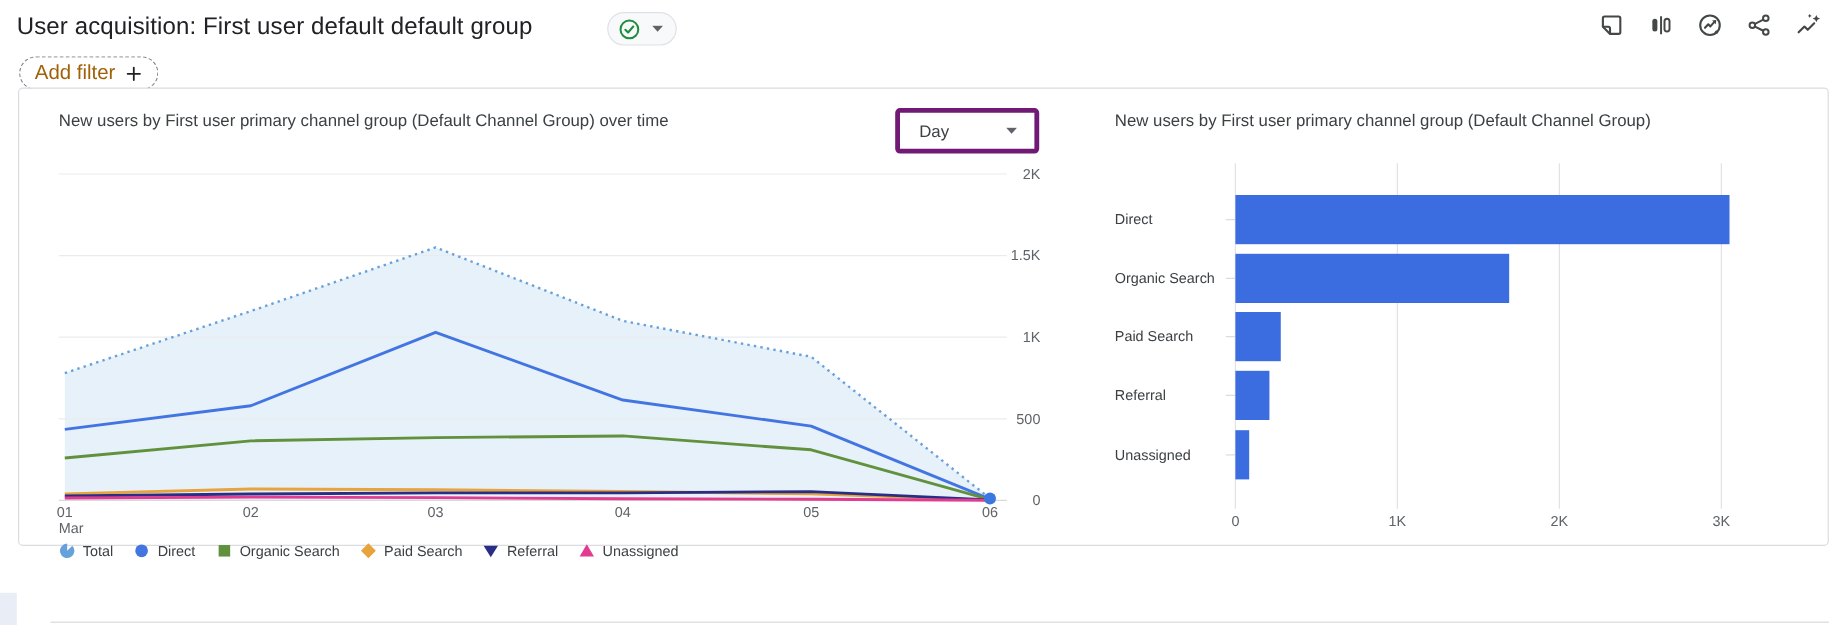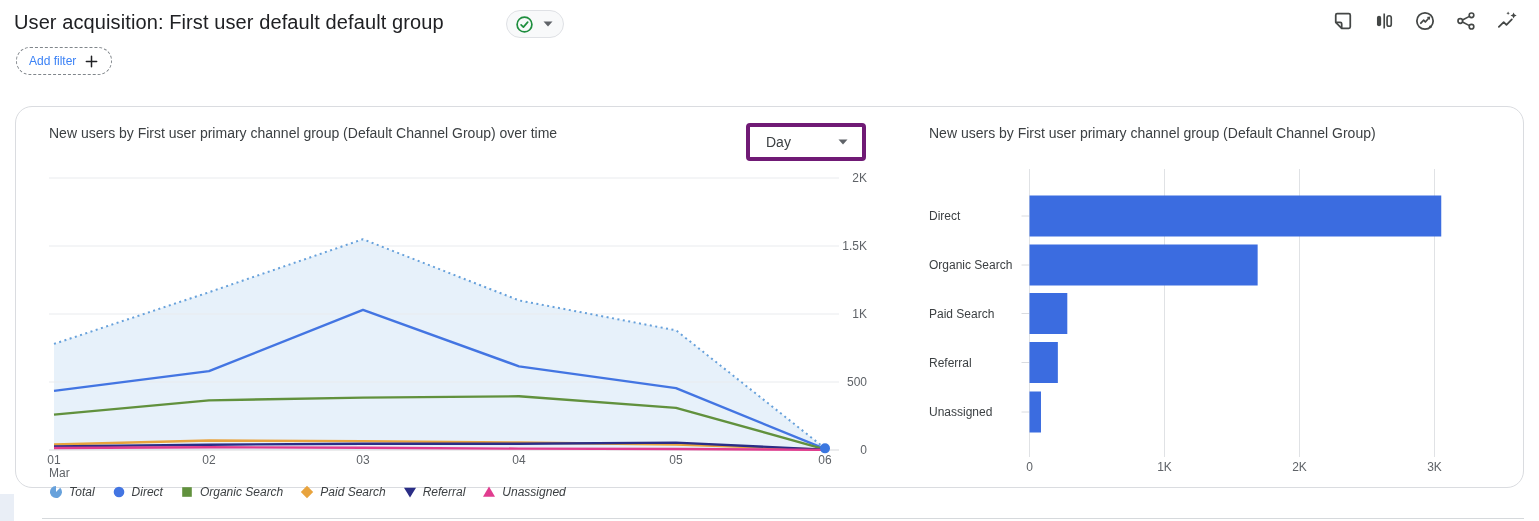--- a/index.html
+++ b/index.html
@@ -12,42 +12,42 @@
     color:#202124; letter-spacing:.1px; }
   .status-pill { position:absolute; left:506px; top:10px; height:28px; padding:0 10px 0 8px;
     display:flex; align-items:center; gap:9px; background:#f8f9fa; border:1px solid #dfe1e5;
     border-radius:15px; cursor:pointer; }
   .toolbar { position:absolute; top:9px; right:20px; display:flex; gap:17px; }
   .toolbar .icon-btn { width:24px; height:24px; border:none; background:transparent;
     display:flex; align-items:center; justify-content:center; cursor:pointer; }
   .add-filter { position:absolute; left:16px; top:47px; height:28px; padding:0 12px;
     display:flex; align-items:center; gap:8px; background:#fff;
     border:1px dashed #80868b; border-radius:15px; cursor:pointer; }
-  .add-filter span { font-size:12px; font-weight:500; color:#3b82f6; }
-
-  
-  .card { position:absolute; left:15px; top:106px; width:1509px; height:382px;
-    background:#fff; border:1px solid #dadce0; border-radius:17px; }
+  .add-filter span { font-size:17px; font-weight:500; color:#a16207; }
+
+  
+  .card { position:absolute; left:15px; top:73px; width:1509px; height:382px;
+    background:#fff; border:1px solid #dadce0; border-radius:4px; }
   .chart-title { position:absolute; top:18px; font-size:14px; color:#3c4043; }
   .chart-title.left { left:33px; width:660px; }
   .chart-title.right { left:913px; width:560px; }
   .day-select { position:absolute; left:730px; top:16px; width:120px; height:38px;
     background:#fff; border:4px solid #701a75; border-radius:4px; display:flex;
     align-items:center; justify-content:space-between; padding:0 14px 0 16px; cursor:pointer; }
   .day-select span { font-size:14px; color:#3c4043; }
 
   svg.chart { position:absolute; top:0; }
   #line-chart { left:0; width:870px; height:424px; }
   #bar-chart  { left:905px; width:600px; height:424px; }
 
   
   .legend { position:absolute; left:33px; top:378px; display:flex; align-items:center;
     gap:17px; }
   .legend-item { display:flex; align-items:center; gap:6px; cursor:pointer; }
-  .legend-item span { font-size:12px; color:#3c4043;font-style:italic; }
+  .legend-item span { font-size:12px; color:#3c4043; }
 
   
   .next-card-edge { position:absolute; left:42px; right:15px; top:518px; height:1px;
     background:#d6d9dc; }
   .gutter-strip { position:absolute; left:0; top:494px; width:14px; height:27px;
     background:#e9eef6; }
 </style>
 </head>
 <body>
 

